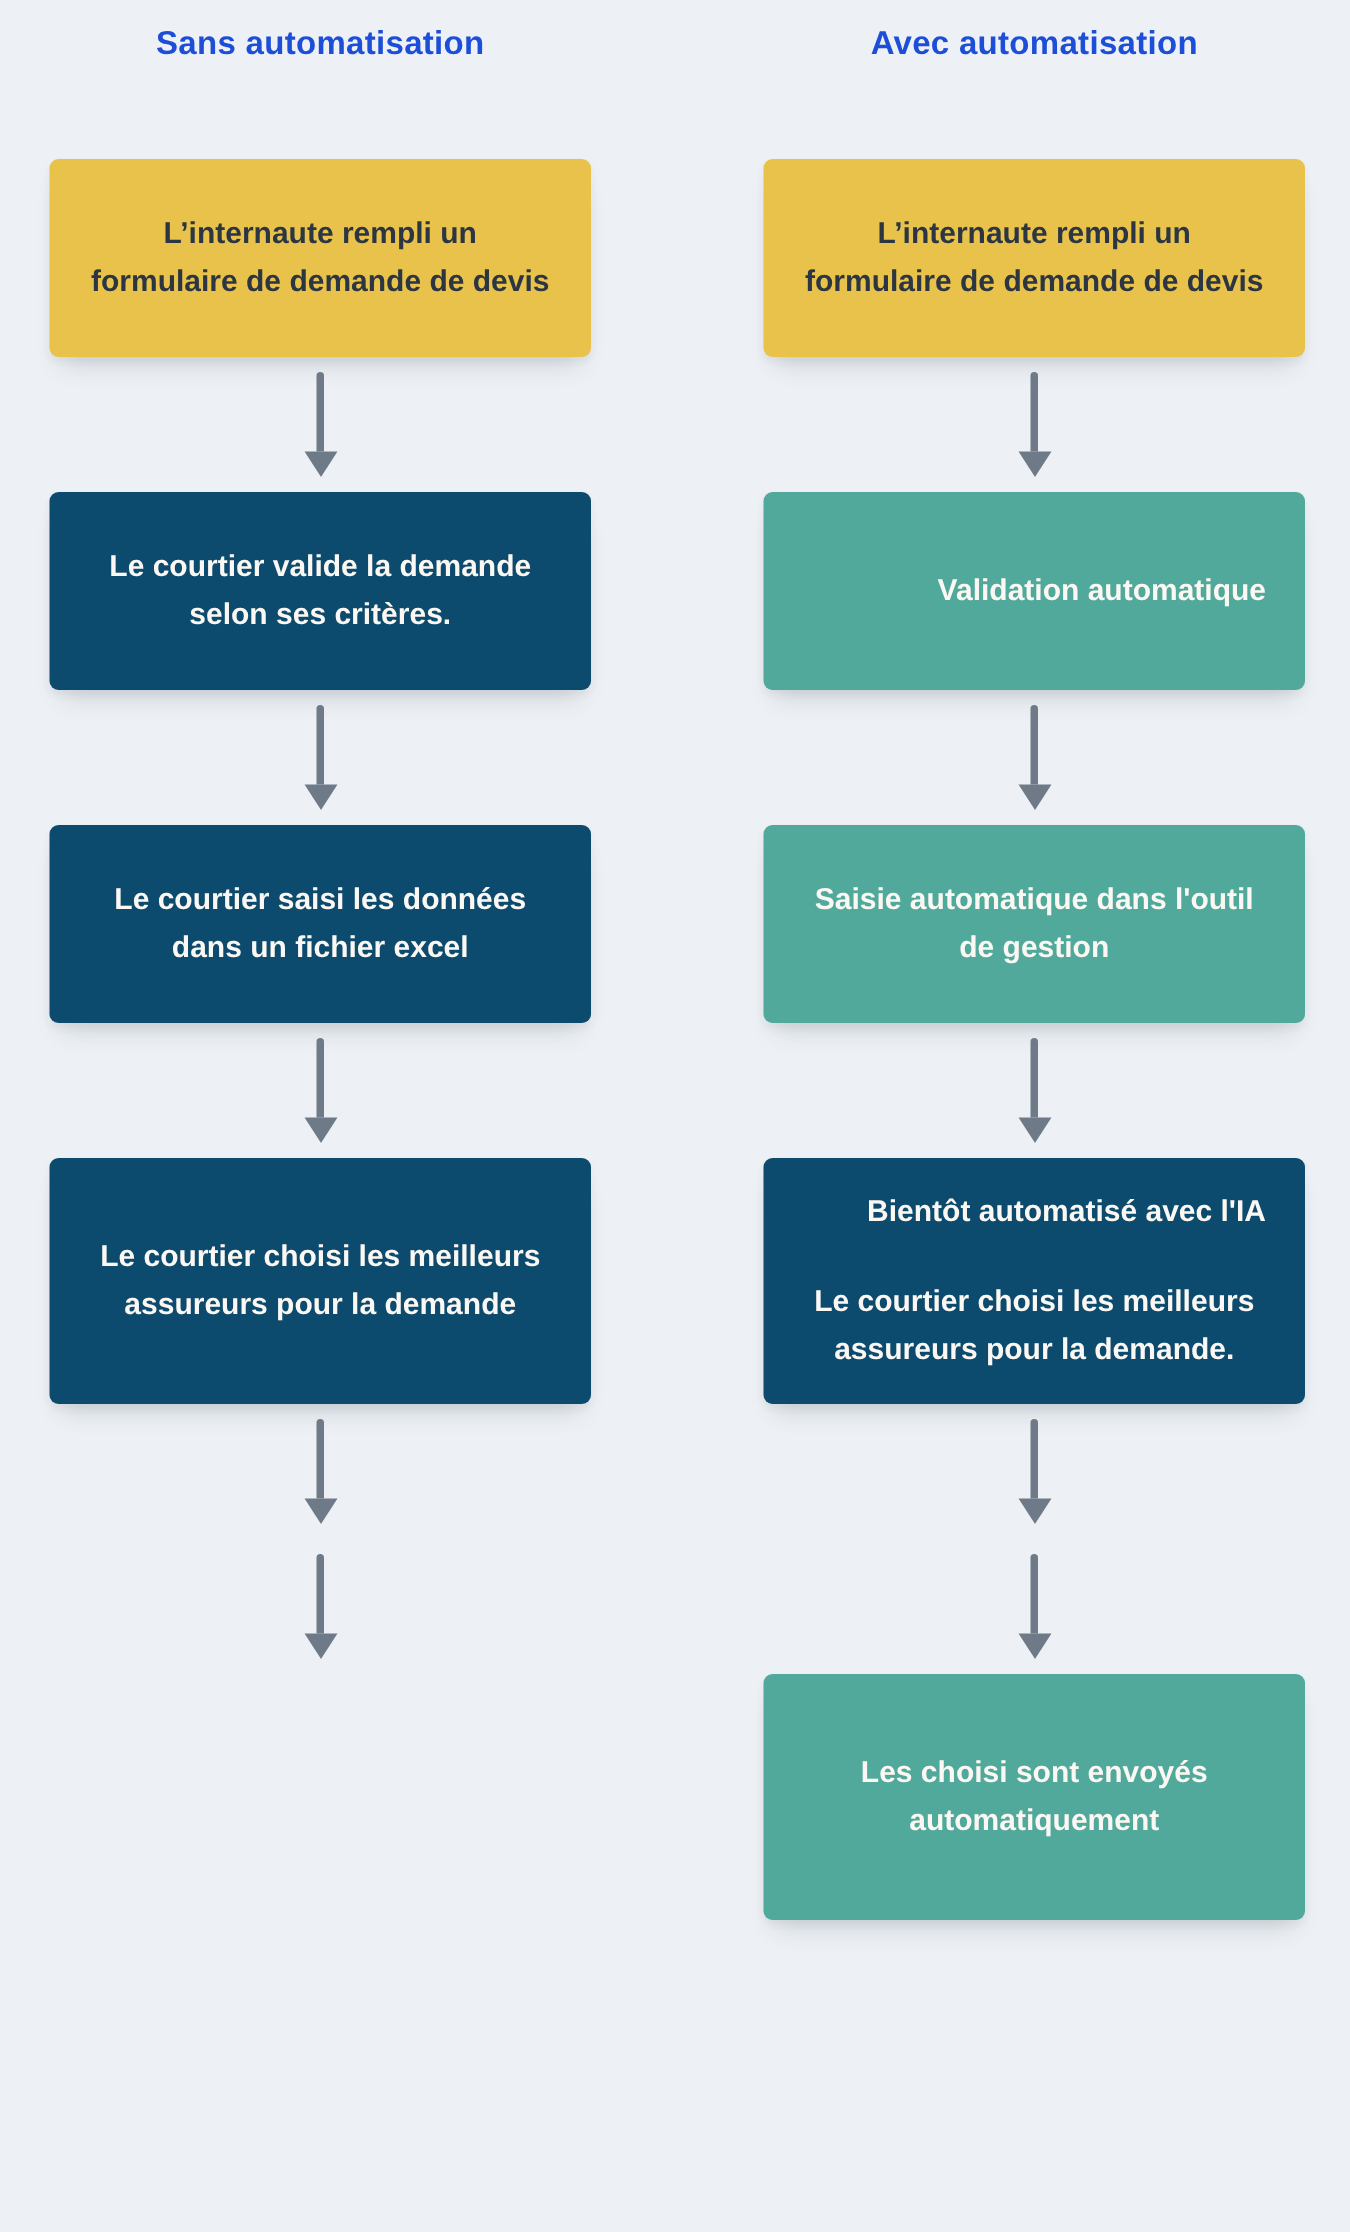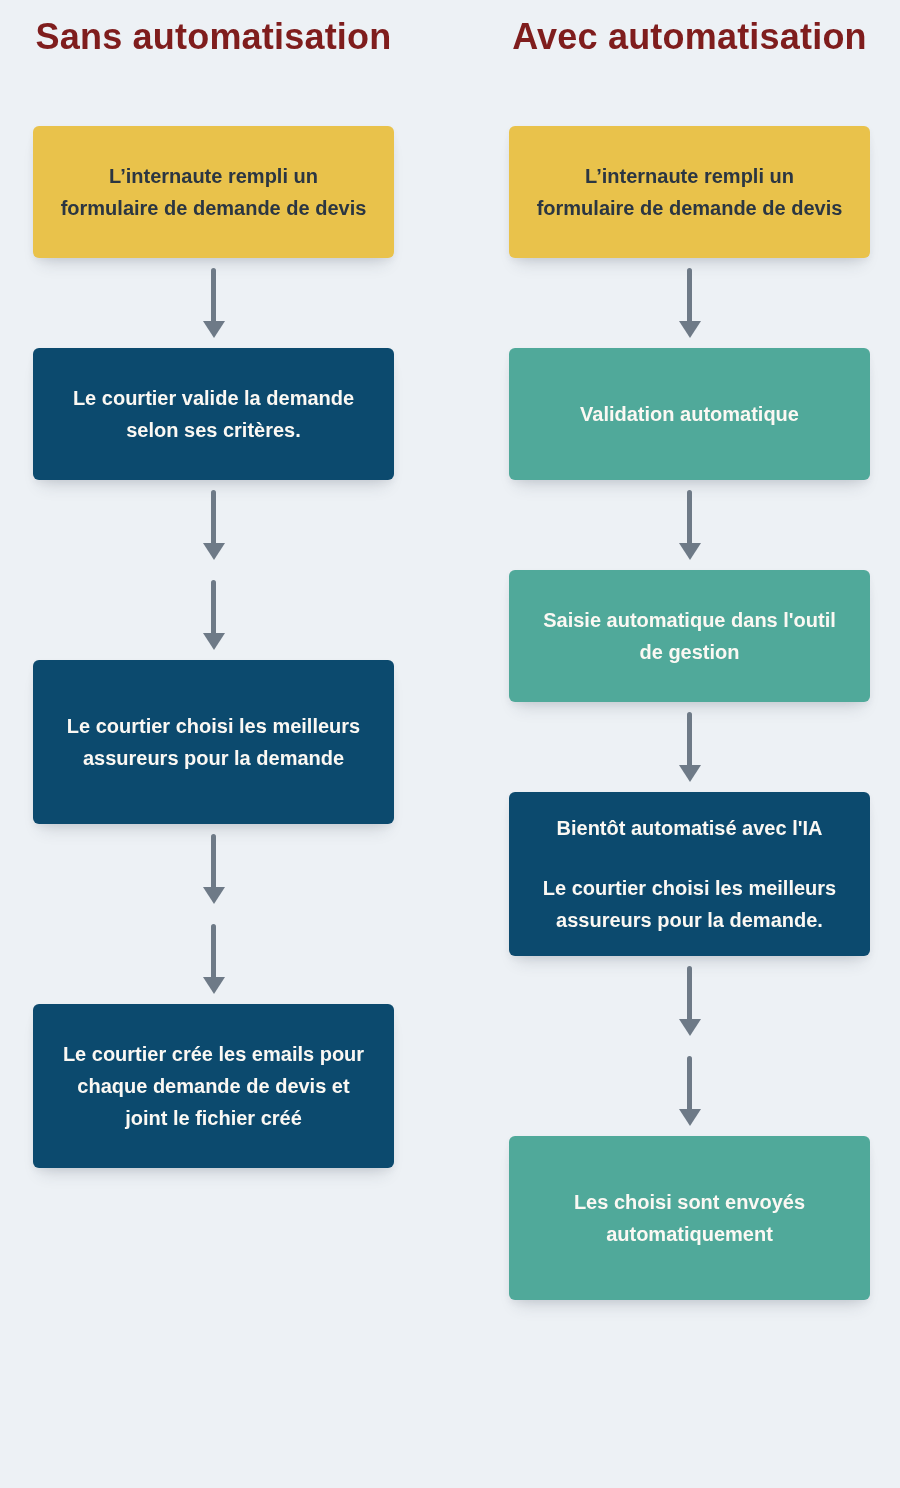--- a/index.html
+++ b/index.html
@@ -15,35 +15,35 @@
     padding: 0 30px 0 33px;
     gap: 115px;
   }
   .column {
     width: 361px;
     flex: 0 0 361px;
     display: flex;
     flex-direction: column;
   }
   .col-title {
-    height: 126px;
+    height: 106px;
     box-sizing: border-box;
     padding-top: 16px;
     text-align: center;
-    font-size: 36px;
+    font-size: 22px;
     font-weight: bold;
     letter-spacing: 0.2px;
-    color: #7f1d1d;
+    color: #1d4ed8;
   }
   .box {
     box-sizing: border-box;
     border-radius: 6px;
     display: flex;
     flex-direction: column;
-    align-items: center;
+    align-items: flex-end;
     justify-content: center;
     gap: 28px;
     text-align: center;
     padding: 14px 26px;
     font-size: 20px;
     font-weight: bold;
     line-height: 1.6;
     box-shadow: 0 12px 16px -8px rgba(45,55,72,0.18), 0 3px 6px rgba(45,55,72,0.06);
   }
   .h-s { height: 132px; }
@@ -97,20 +97,23 @@
     <div class="box box--manual h-s">
       <span>Le courtier valide la demande selon ses critères.</span>
     </div>
     <div class="arrow-zone">
       <div class="arrow">
           <div class="arrow-line"></div>
           <div class="arrow-head"></div>
         </div>
     </div>
 
+    <div class="box box--manual h-s">
+      <span>Le courtier saisi les données dans un fichier excel</span>
+    </div>
     <div class="arrow-zone">
       <div class="arrow">
           <div class="arrow-line"></div>
           <div class="arrow-head"></div>
         </div>
     </div>
 
     <div class="box box--manual h-l">
       <span>Le courtier choisi les meilleurs assureurs pour la demande</span>
     </div>
@@ -121,23 +124,20 @@
         </div>
     </div>
 
     <div class="arrow-zone">
       <div class="arrow">
           <div class="arrow-line"></div>
           <div class="arrow-head"></div>
         </div>
     </div>
 
-    <div class="box box--manual h-l">
-      <span>Le courtier crée les emails pour chaque demande de devis et joint le fichier créé</span>
-    </div>
   </div>
 
   <div class="column">
     <div class="col-title">Avec automatisation</div>
 
     <div class="box box--start h-s">
       <span>L’internaute rempli un formulaire de demande de devis</span>
     </div>
     <div class="arrow-zone">
       <div class="arrow">

